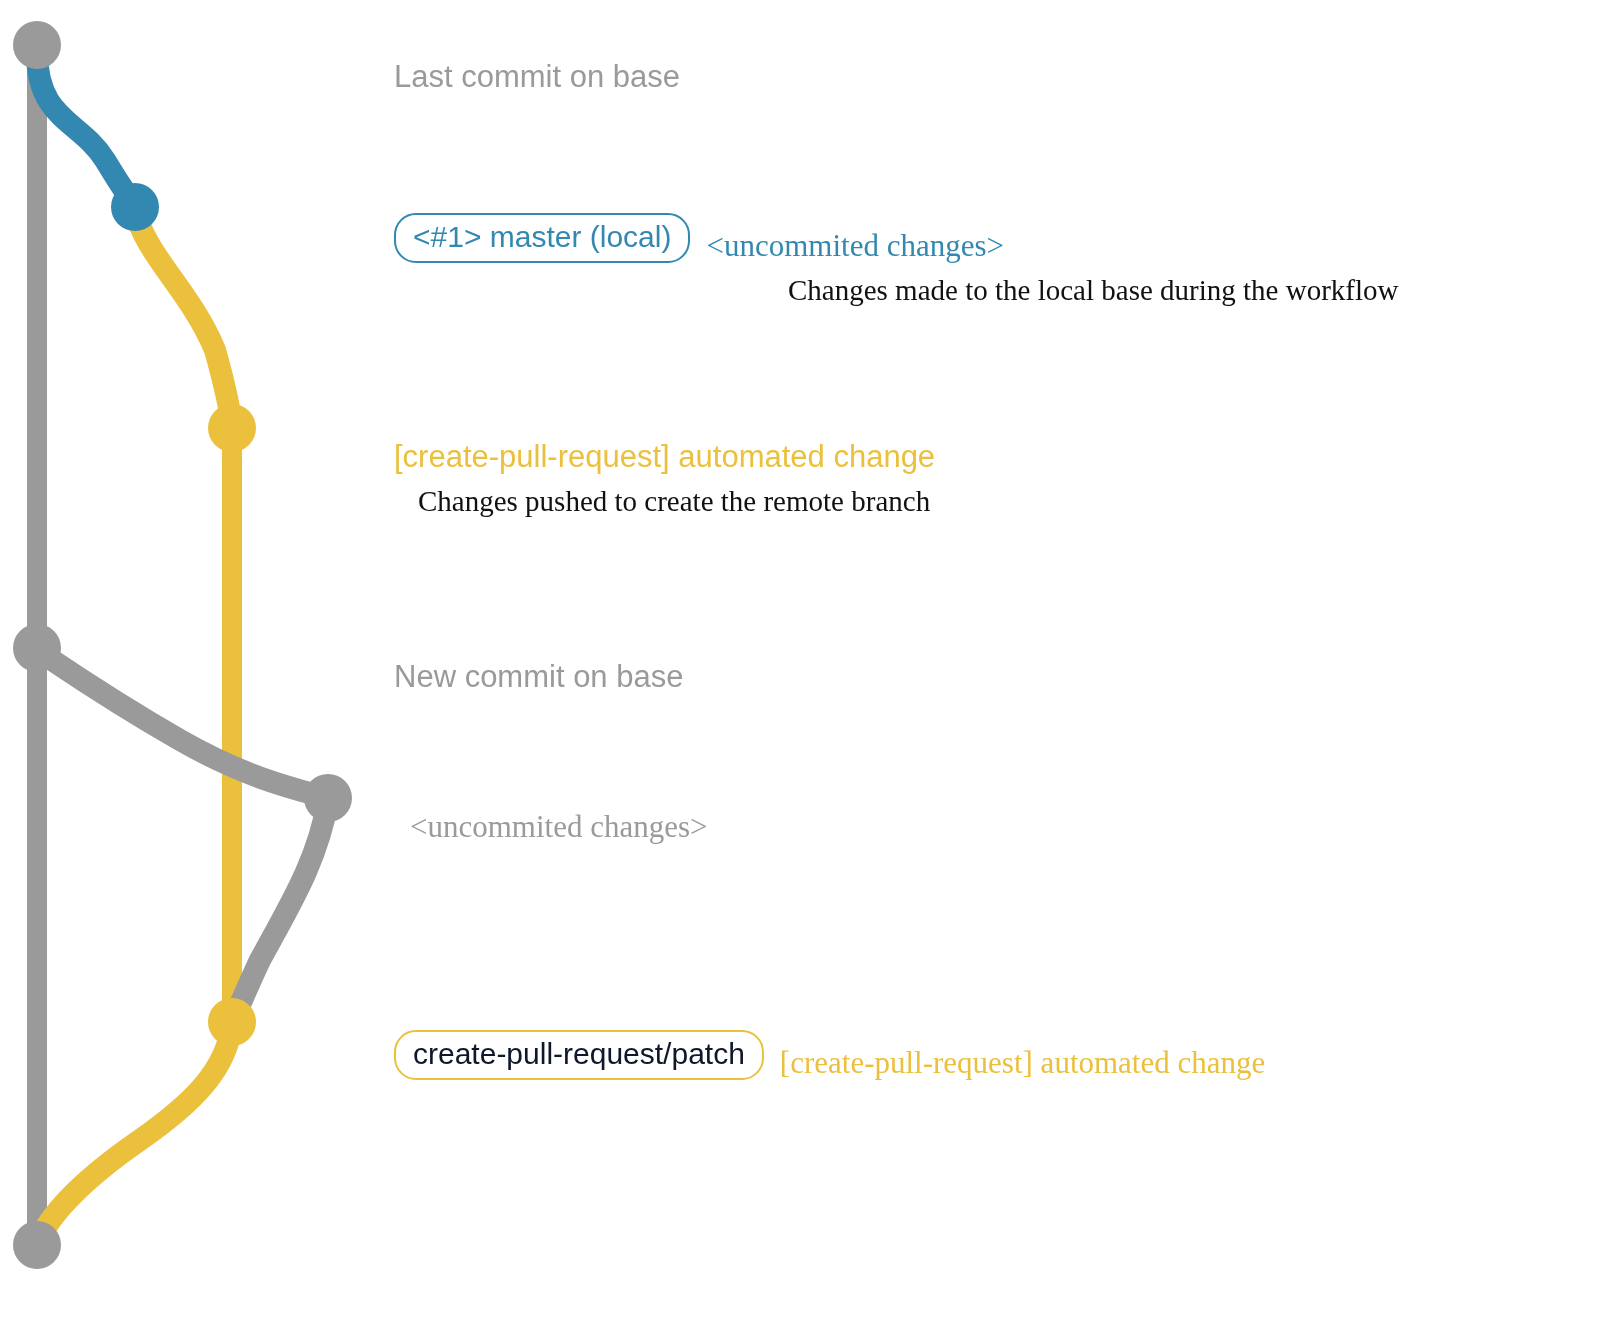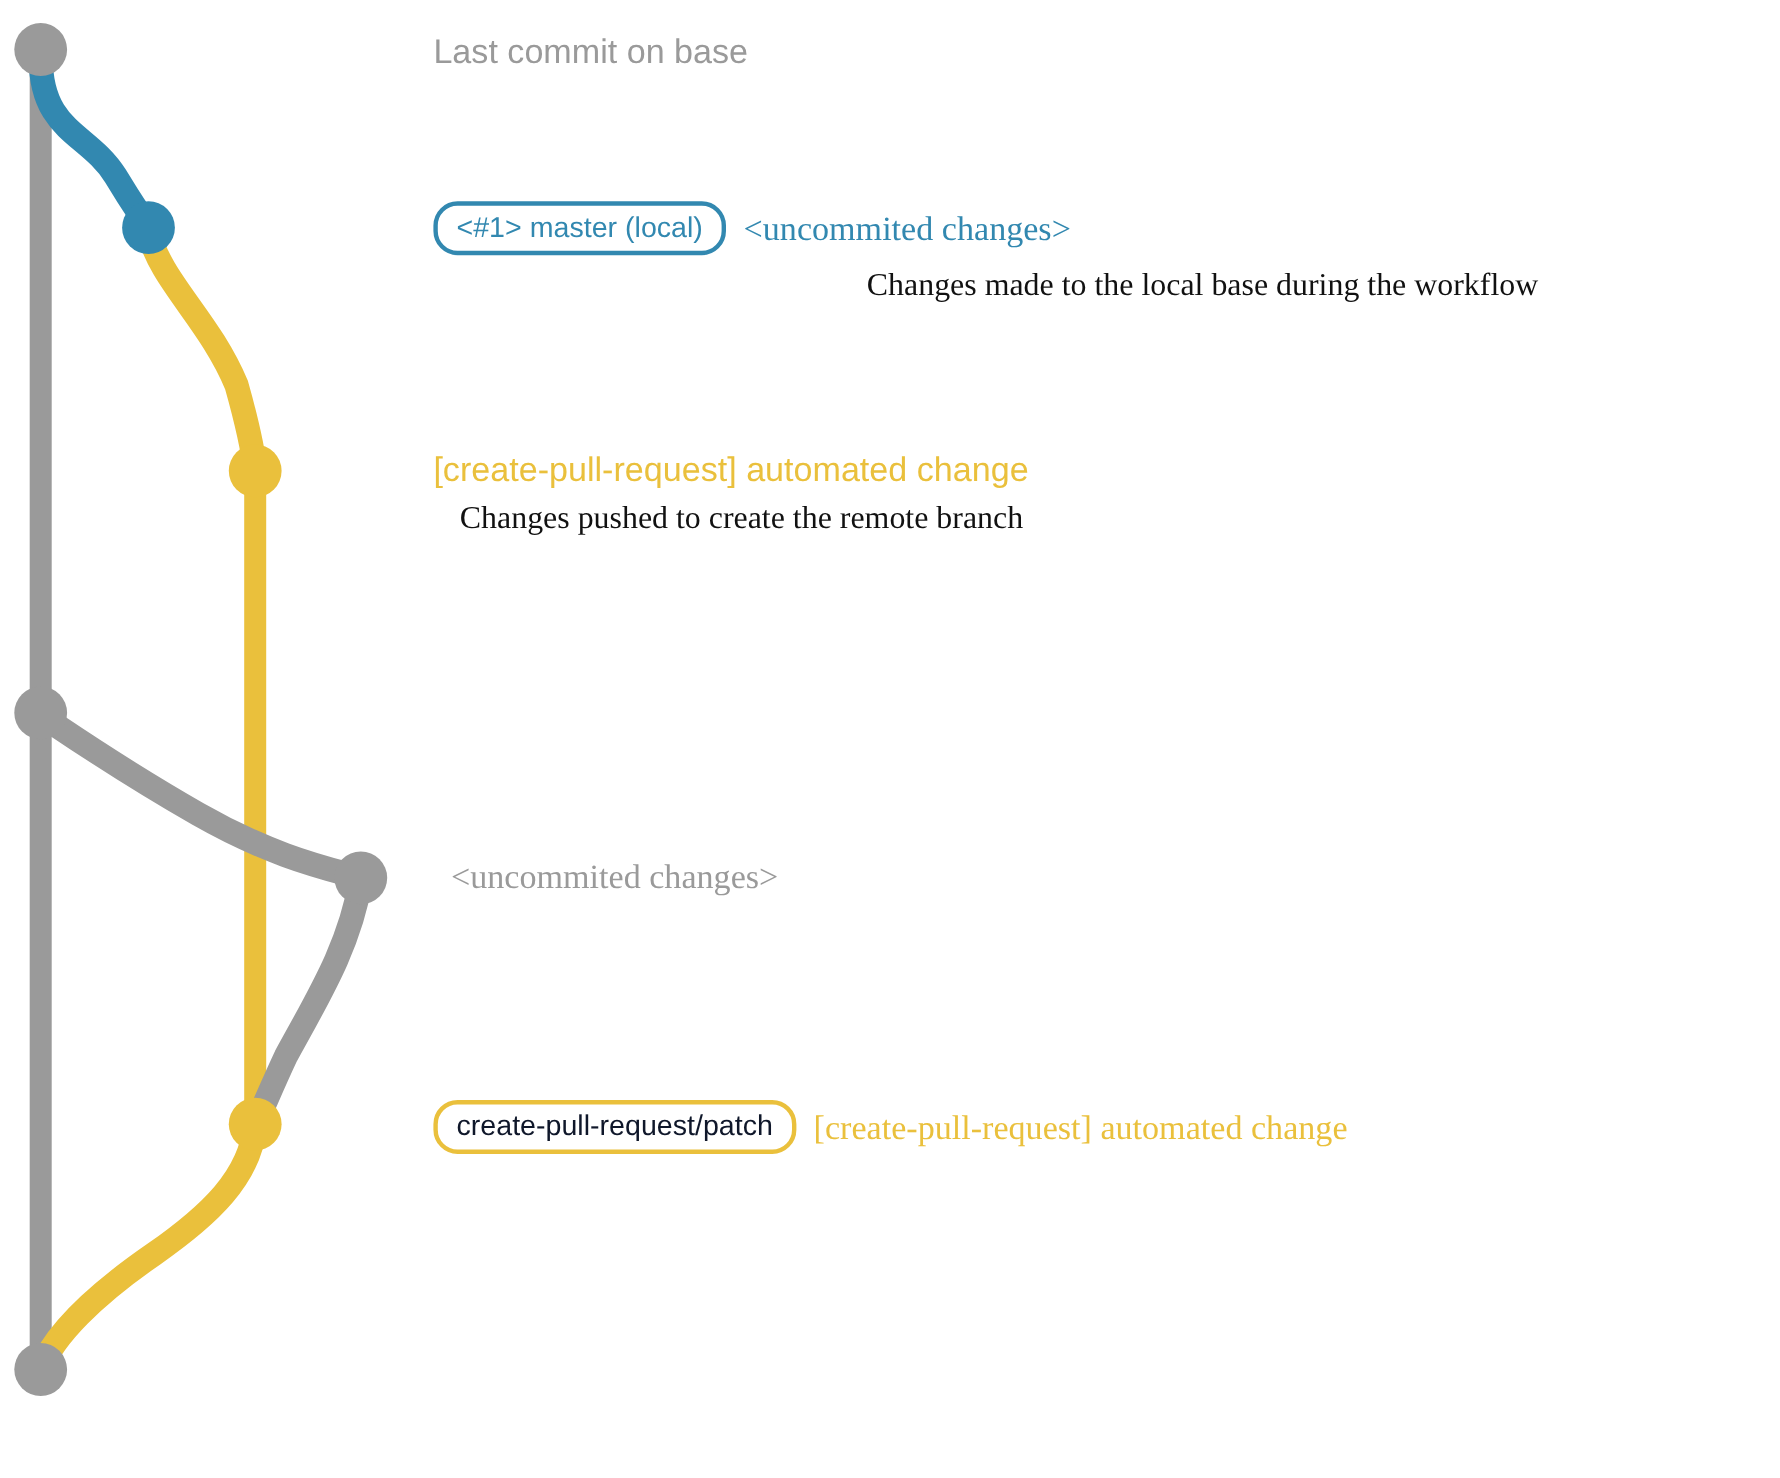--- a/index.html
+++ b/index.html
@@ -32,30 +32,31 @@
     height: 1344px;
   }
 
   .row {
     position: absolute;
     left: 394px;
   }
 
   .row-head {
     display: flex;
-    align-items: center;
+    align-items: flex-end;
     white-space: nowrap;
+    margin-top: 30px;
   }
 
   .badge {
     display: inline-block;
-    border: 4px solid #c4b5fd;
+    border: 2px solid #c4b5fd;
     border-radius: 22px;
     padding: 5px 17px 7px 17px;
-    font-size: 26px;
+    font-size: 30px;
     line-height: 1.12;
     color: #9a9a9a;
     background: transparent;
   }
   .badge.blue { border-color: #3288b0; color: #3288b0; }
   .badge.yellow { border-color: #eac03c; color: #0f172a; }
   .badge.gray { border-color: #9a9a9a; color: #9a9a9a; }
 
   .headline {
     font-size: 31px;
@@ -117,20 +118,25 @@
         <span class="headline blue spaced">&lt;uncommited changes&gt;</span>
       </div>
       <div class="subtext" style="margin-left: 394px;">Changes made to the local base during the workflow</div>
     </div>
     <div class="row" style="top: 410px;">
       <div class="row-head">
         <span class="headline yellow">[create-pull-request] automated change</span>
       </div>
       <div class="subtext" style="margin-left: 24px;">Changes pushed to create the remote branch</div>
     </div>
+    <div class="row" style="top: 630px;">
+      <div class="row-head">
+        <span class="headline gray">New commit on base</span>
+      </div>
+    </div>
     <div class="row" style="top: 780px;">
       <div class="row-head">
         <span class="headline gray spaced">&lt;uncommited changes&gt;</span>
       </div>
     </div>
     <div class="row" style="top: 1000px;">
       <div class="row-head">
         <span class="badge yellow">create-pull-request/patch</span>
         <span class="headline yellow spaced">[create-pull-request] automated change</span>
       </div>

